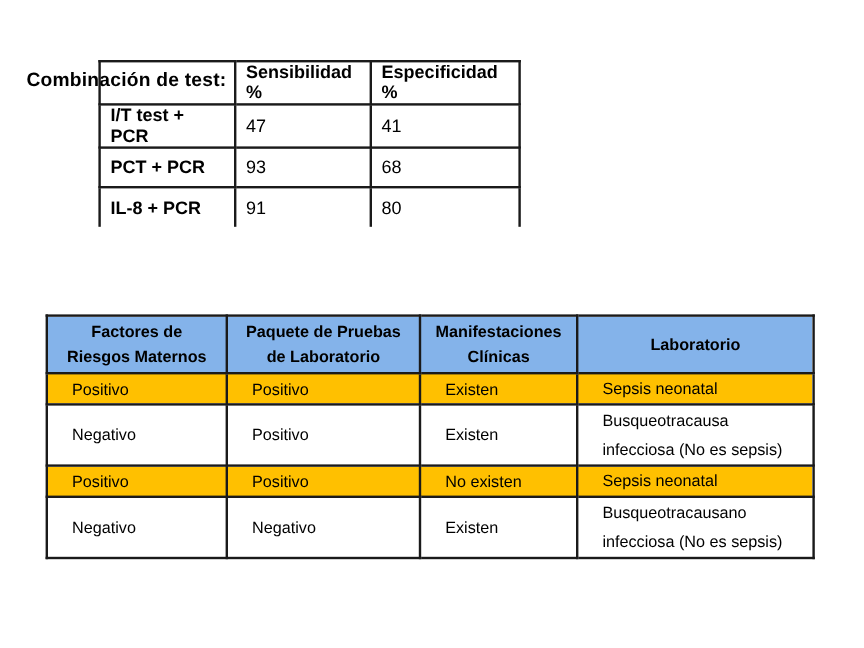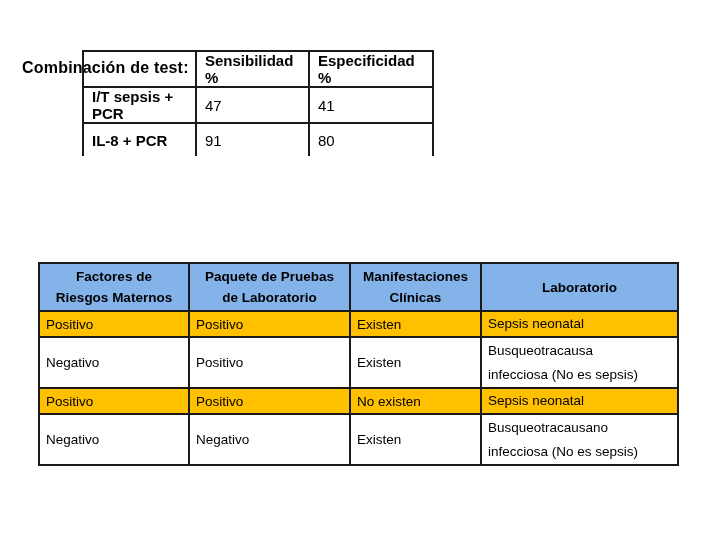--- a/index.html
+++ b/index.html
@@ -48,21 +48,21 @@
     font-weight: bold;
     font-size: 13.5px;
     text-align: center;
     vertical-align: middle;
     height: 48px;
     white-space: pre-line;
     line-height: 21px;
     padding: 0 4px;
   }
   .bottom-table td {
-    padding: 0 6px;
+    padding: 0 20px;
     text-align: left;
     vertical-align: middle;
     font-size: 13.5px;
     background: #ffffff;
   }
   .bottom-table tr.highlight td { background: var(--highlight-orange, #FFC000); }
   .bottom-table tr.row-short td { height: 21px; }
   .bottom-table tr.row-tall td { height: 51px; }
   .conclusion-cell div { line-height: 24px; }
   .justify-line { display: flex; justify-content: flex-start; }
@@ -79,23 +79,28 @@
       <col style="width:113px">
       <col style="width:124px">
   </colgroup>
   <tbody>
     <tr>
       <th></th>
       <th>Sensibilidad %</th>
       <th>Especificidad %</th>
     </tr>
     <tr>
-      <td class="rowlabel">I/T sepsis + PCR</td>
+      <td class="rowlabel">I/T test + PCR</td>
       <td>47</td>
       <td>41</td>
+    </tr>
+    <tr>
+      <td class="rowlabel">PCT + PCR</td>
+      <td>93</td>
+      <td>68</td>
     </tr>
     <tr>
       <td class="rowlabel">IL-8 + PCR</td>
       <td>91</td>
       <td>80</td>
     </tr>
   </tbody>
 </table>
 
 <table class="bottom-table">

